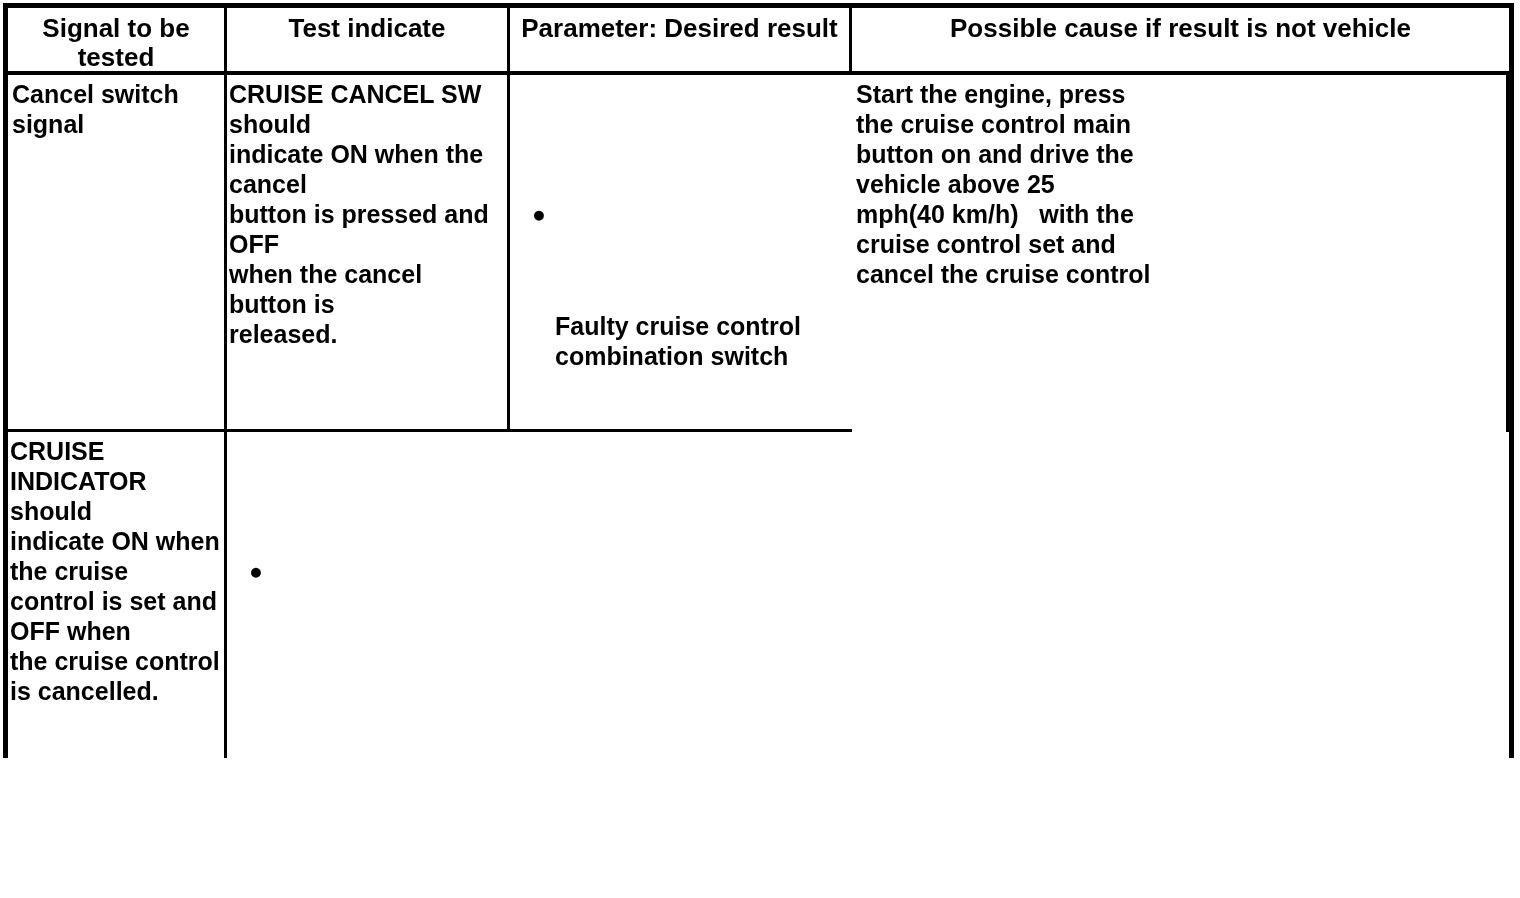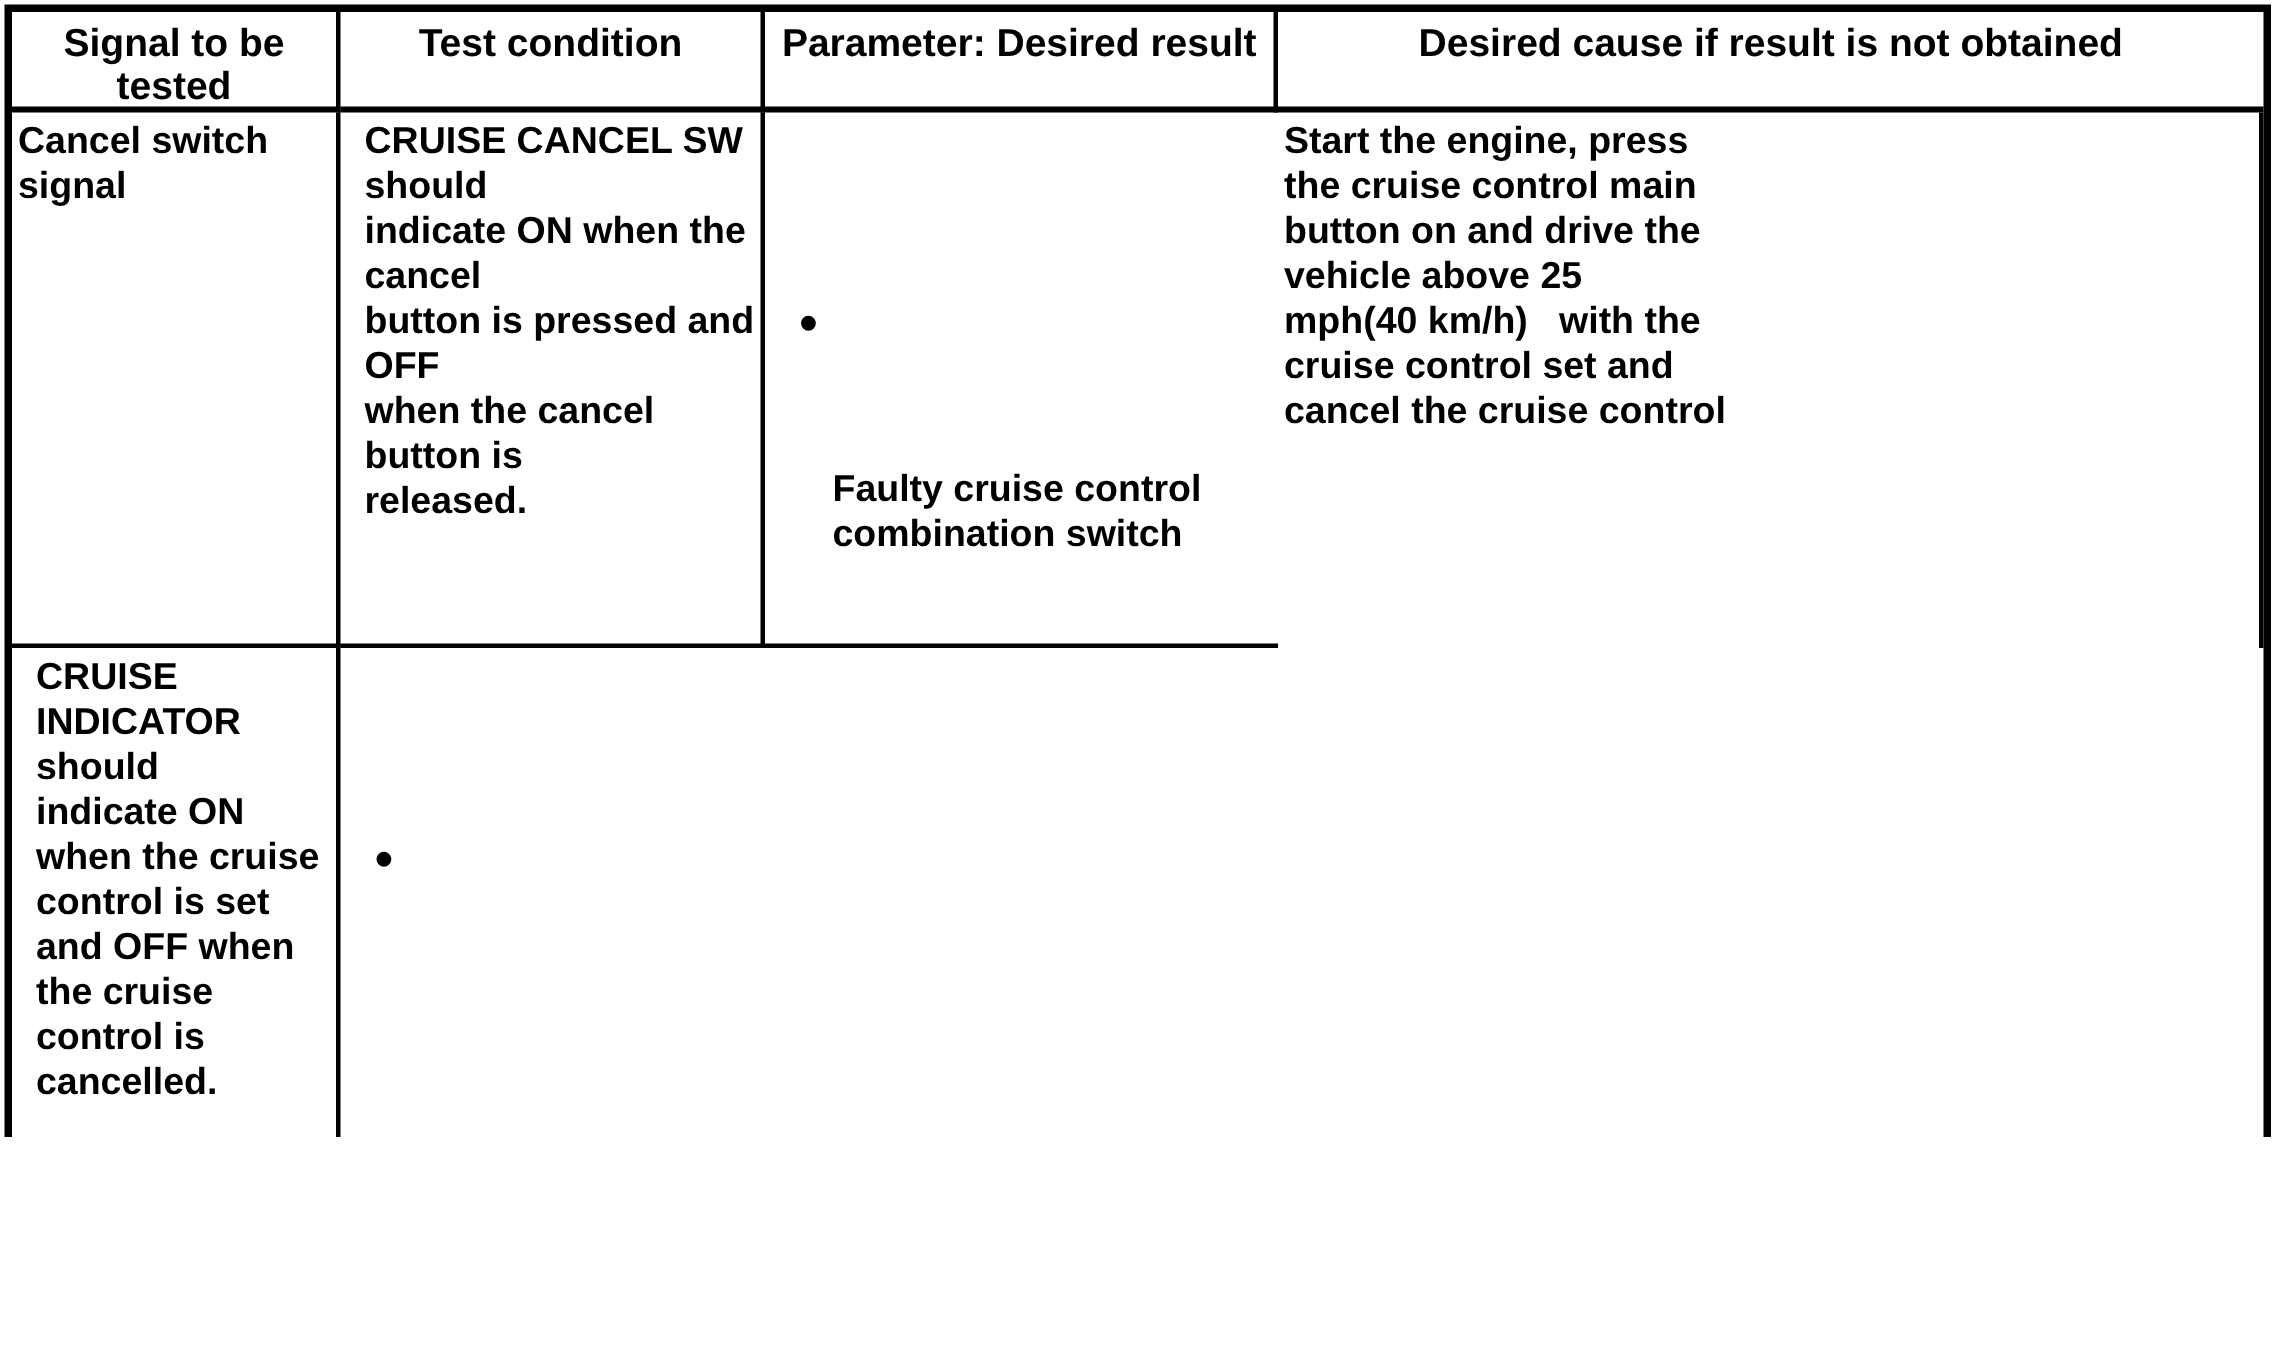--- a/index.html
+++ b/index.html
@@ -47,21 +47,21 @@
     border-bottom: 4px solid #000000;
     font-weight: bold;
     font-size: 26px;
     line-height: 29px;
     text-align: center;
     padding-top: 6px;
   }
   
   .r1 { border-bottom: 3px solid #000000; }
   .body-cell { padding: 4px 4px 0 4px; }
-  .c3.body-cell { padding-left: 16px; padding-right: 2px; }
+  .c3.body-cell { padding-left: 2px; padding-right: 2px; }
   
   .causes-cell { padding: 4px 6px 0 0; }
   .cause-item { margin-bottom: 22px; }
   .cause-item:last-child { margin-bottom: 0; }
   .bullet {
     padding-left: 22px;
     height: 30px;
     line-height: 30px;
     font-size: 23px;
   }
@@ -73,23 +73,23 @@
 </style>
 </head>
 <body>
 
 <div class="page">
   <div class="test-table">
     <div class="grid">
 
       <div class="cell hdr c1">Signal to be
 tested</div>
-      <div class="cell hdr c2">Test condition</div>
+      <div class="cell hdr c2">Test indicate</div>
       <div class="cell hdr c3">Parameter: Desired result</div>
-      <div class="cell hdr c4">Desired cause if result is not obtained</div>
+      <div class="cell hdr c4">Possible cause if result is not vehicle</div>
 
       <div class="cell body-cell c1 r1">Cancel switch
 signal</div>
       <div class="cell body-cell c3 r1">CRUISE CANCEL SW should
 indicate ON when the cancel
 button is pressed and OFF
 when the cancel button is
 released.</div>
       <div class="cell causes-cell c4 r1">
         <div class="cause-item">

